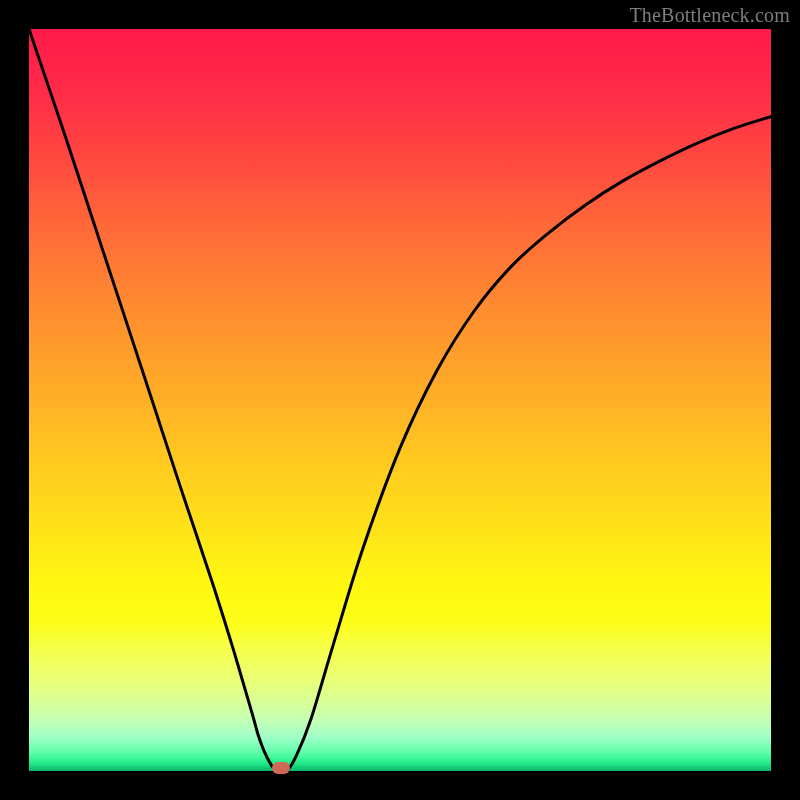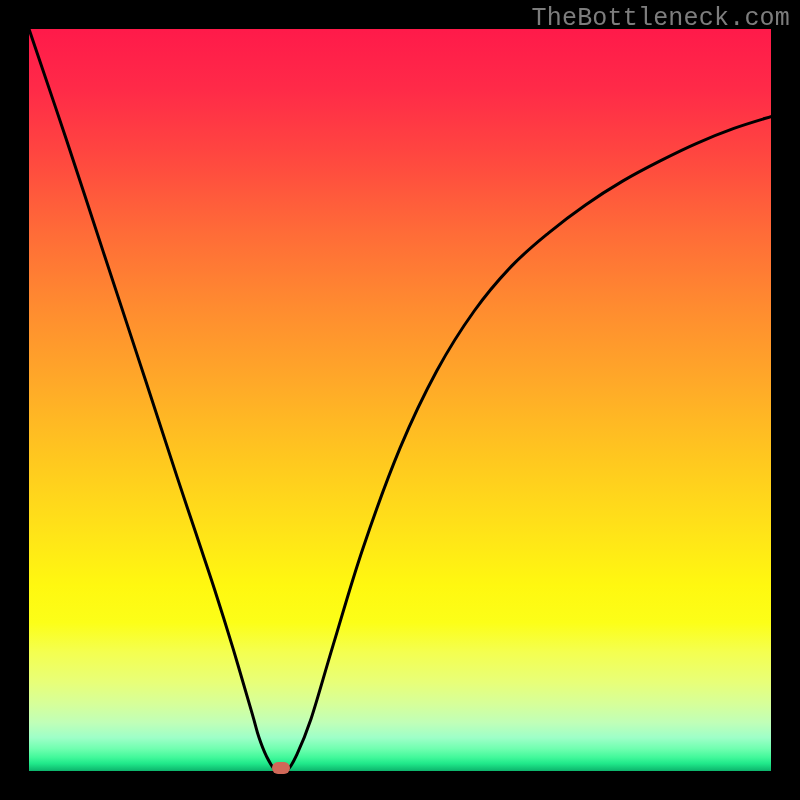--- a/index.html
+++ b/index.html
@@ -48,22 +48,22 @@
     position: absolute;
     left: 0; top: 0;
     width: 742px;
     height: 742px;
     pointer-events: none;
   }
   .watermark {
     position: absolute;
     top: 4px;
     right: 10px;
-    font-family: Liberation Mono, monospace;
-    font-size: 25px;
+    font-family: Liberation Serif, serif;
+    font-size: 20px;
     color: #7d7d7d;
     letter-spacing: 0.2px;
   }
   .data-marker {
     position: absolute;
     width: 18px;
     height: 12px;
     background-color: #d06858;
     border-radius: 6px;
     transform: translate(-50%, -50%);

